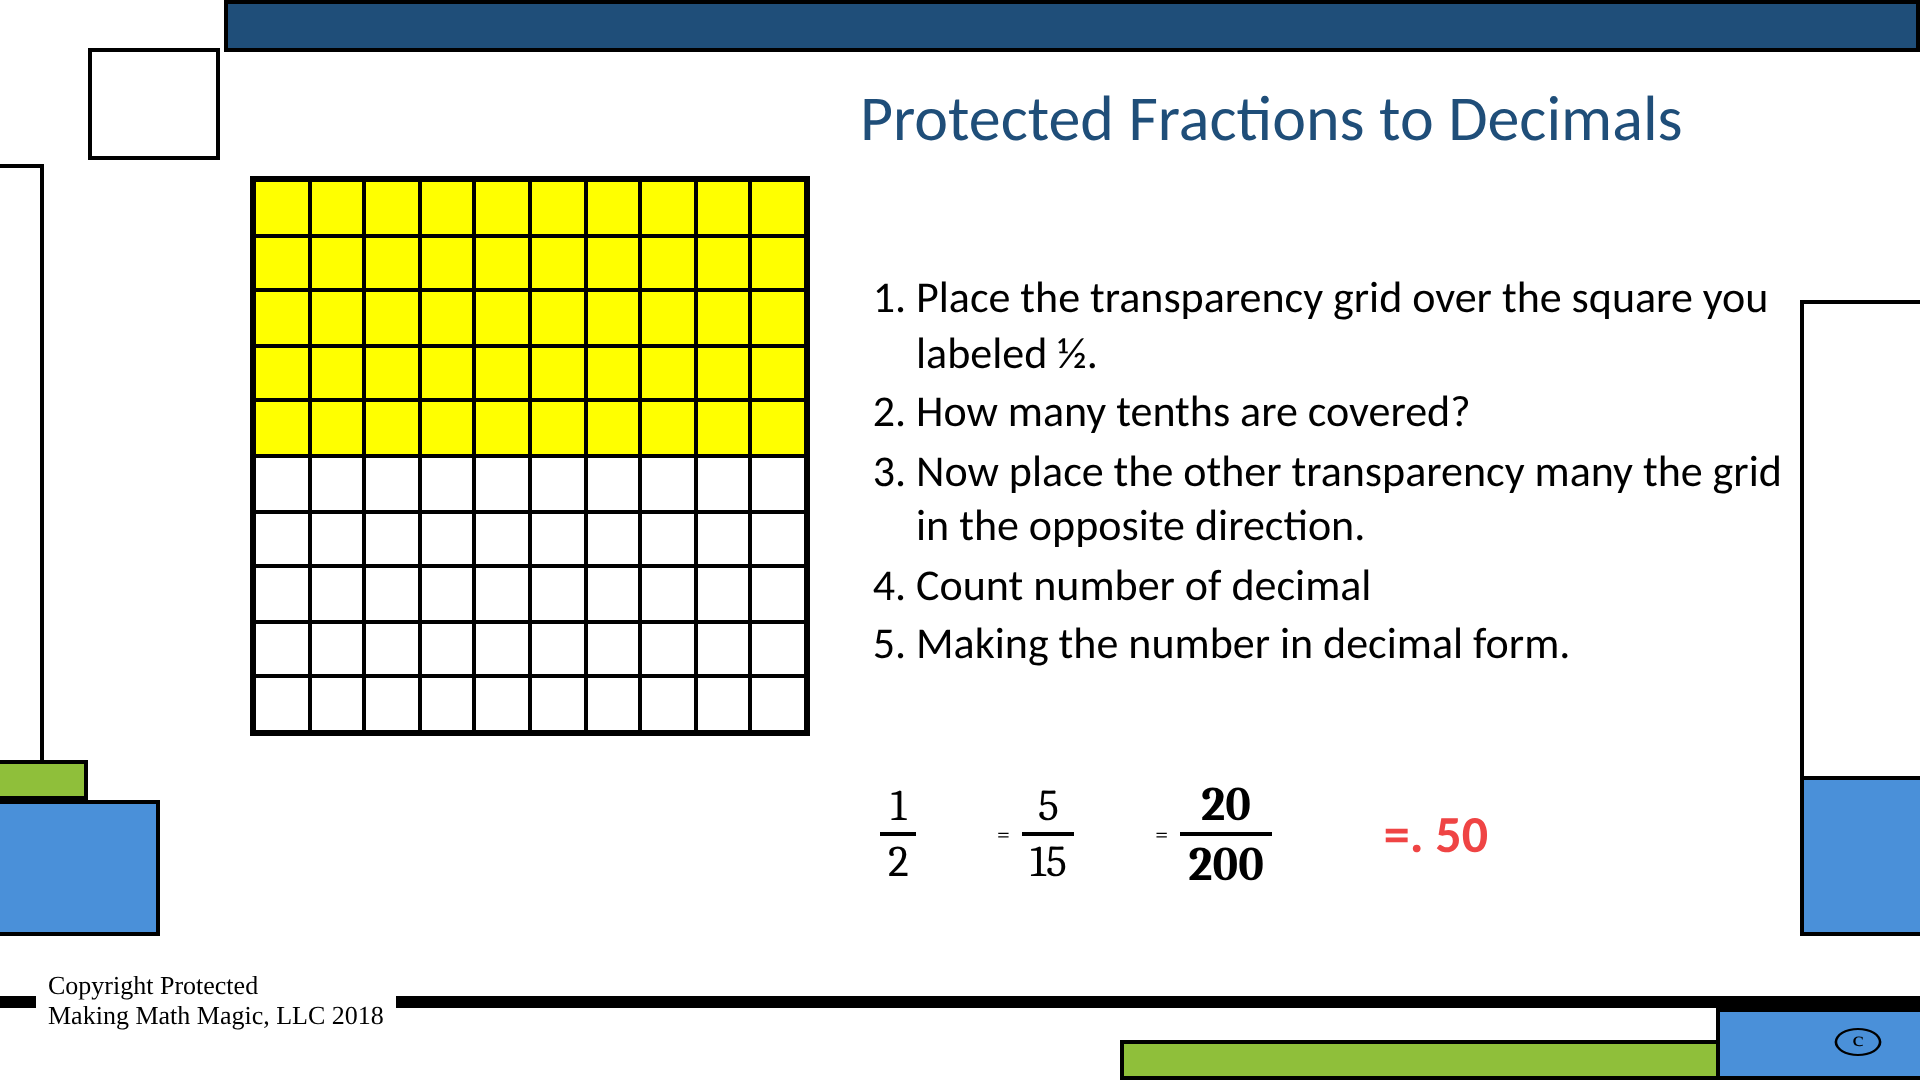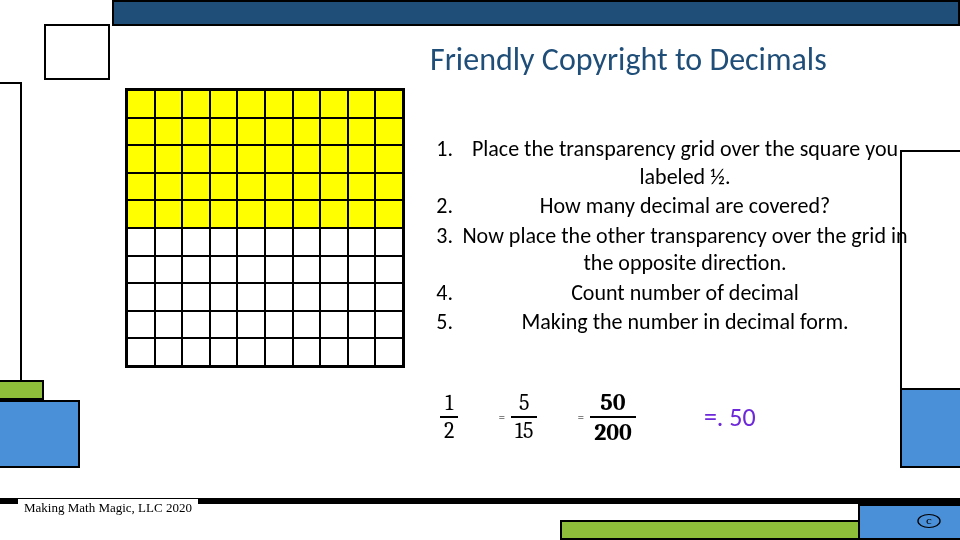--- a/index.html
+++ b/index.html
@@ -45,21 +45,20 @@
   .grid .cell { border: 1px solid #000; }
   .grid .cell.on { background: #ffff00; }
 
   .steps {
     position: absolute;
     left: 432px; top: 135px;
     width: 480px;
     font-size: 22px;
     color: #000;
     line-height: 1.25;
-    text-align: center;
   }
   .steps ol { list-style: decimal; padding-left: 26px; }
   .steps li { margin-bottom: 2px; }
 
   
   .eqrow {
     position: absolute;
     left: 440px; top: 390px;
     display: flex;
     align-items: center;
@@ -75,22 +74,23 @@
   }
   .frac .num { padding: 0 4px 2px; }
   .frac .den { border-top: 2px solid #000; padding: 2px 4px 0; }
   .eq-group { display: flex; align-items: center; gap: 6px; }
   .eq-sm { font-size: 12px; }
   .frac.bold .num, .frac.bold .den { font-weight: 700; }
   .frac.big { font-size: 24px; }
   .result {
     font-family: Calibri, Arial, sans-serif;
     font-size: 26px;
-    color: #6d28d9;
-    margin-left: 28px;
+    color: #ef4444;
+    margin-left: 16px;
+    font-weight: bold;
   }
 
   .copyright {
     position: absolute;
     left: 18px; bottom: 22px;
     background: #fff;
     padding: 2px 6px;
     font-family: "Comic Sans MS", cursive;
     font-size: 13px;
     line-height: 1.15;
@@ -117,21 +117,21 @@
 <div class="deco top-left-box"></div>
 <div class="deco left-strip"></div>
 <div class="deco left-green1"></div>
 <div class="deco left-blue-box"></div>
 <div class="deco right-band"></div>
 <div class="deco right-blue"></div>
 <div class="deco bottom-line"></div>
 <div class="deco bottom-green"></div>
 <div class="deco bottom-blue"></div>
 
-<h1 class="title">Friendly Copyright to Decimals</h1>
+<h1 class="title">Protected Fractions to Decimals</h1>
 
 <div class="grid" id="grid">
     <div class="cell on"></div>
     <div class="cell on"></div>
     <div class="cell on"></div>
     <div class="cell on"></div>
     <div class="cell on"></div>
     <div class="cell on"></div>
     <div class="cell on"></div>
     <div class="cell on"></div>
@@ -225,46 +225,47 @@
     <div class="cell"></div>
     <div class="cell"></div>
     <div class="cell"></div>
     <div class="cell"></div>
     <div class="cell"></div>
   </div>
 
 <div class="steps">
   <ol id="steps-list">
       <li>Place the transparency grid over the square you labeled ½.</li>
-      <li>How many decimal are covered?</li>
-      <li>Now place the other transparency over the grid in the opposite direction.</li>
+      <li>How many tenths are covered?</li>
+      <li>Now place the other transparency many the grid in the opposite direction.</li>
       <li>Count number of decimal</li>
       <li>Making the number in decimal form.</li>
     </ol>
 </div>
 
 <div class="eqrow">
   <span class="frac">
     <span class="num">1</span>
     <span class="den">2</span>
   </span>
   <span class="eq-group">
     <span class="eq-sm">=</span>
     <span class="frac">
       <span class="num">5</span>
       <span class="den">15</span>
     </span>
   </span>
   <span class="eq-group">
     <span class="eq-sm">=</span>
     <span class="frac bold big">
-      <span class="num">50</span>
+      <span class="num">20</span>
       <span class="den">200</span>
     </span>
   </span>
   <span class="result">=. 50</span>
 </div>
 
 <div class="copyright">
-  <div>Making Math Magic, LLC 2020</div>
+  <div>Copyright Protected</div>
+  <div>Making Math Magic, LLC 2018</div>
 </div>
 
 <div class="copyright-symbol">c</div>
 
 </body></html>

